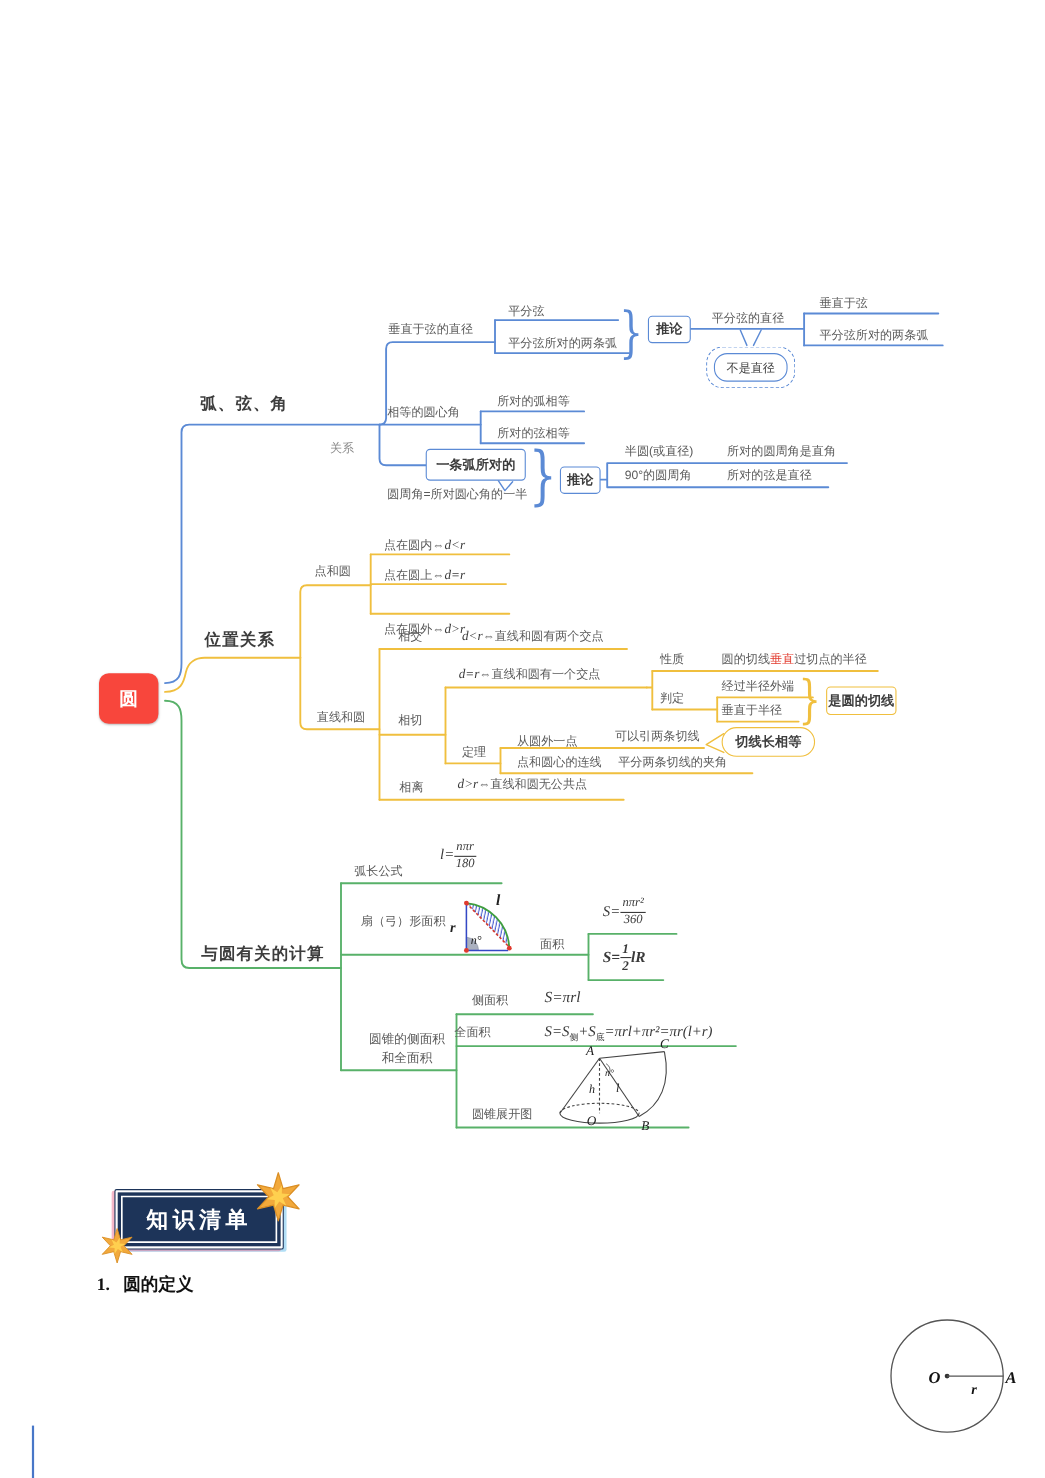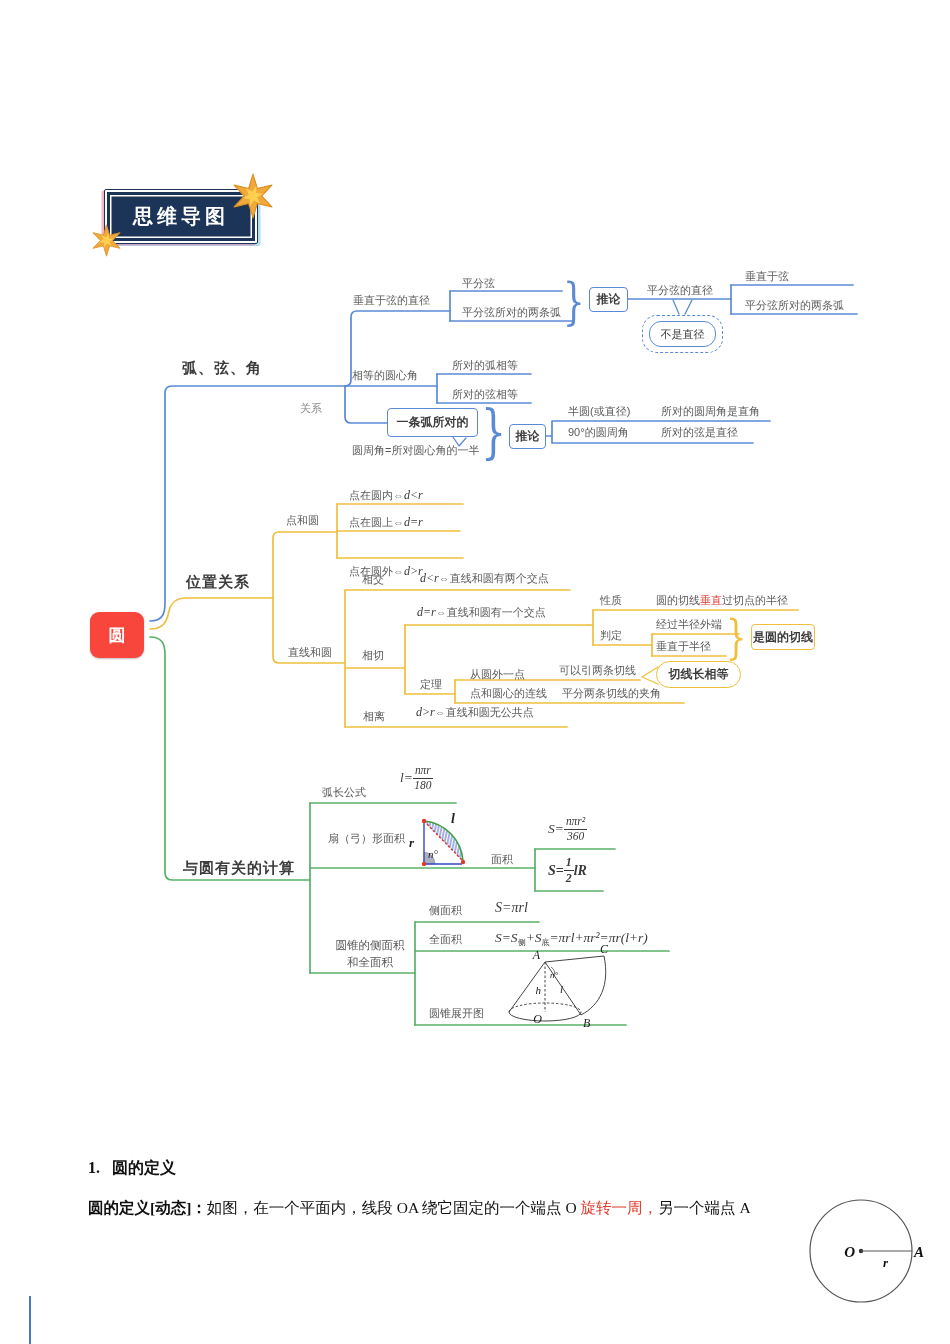--- a/index.html
+++ b/index.html
@@ -59,31 +59,20 @@
   .kn-p{position:absolute;left:88px;top:1196px;width:725px;
       font-family:"Liberation Serif",serif;font-size:15.5px;color:#111;line-height:1.5;}
   .blue-tick{position:absolute;left:29px;top:1296px;width:2px;height:48px;background:#4877c8;}
 </style>
 </head>
 <body>
 
 <div id="canvas">
 
 
-  <div class="badge" style="left:104px;top:189px;">
-    <div class="badge-inner">思维导图</div>
-    <svg class="star star-tr" viewBox="0 0 40 40">
-      <polygon points="20,1 23.75,13.5 36.45,10.5 27.5,20 36.45,29.5 23.75,26.5 20,39 16.25,26.5 3.55,29.5 12.5,20 3.55,10.5 16.25,13.5" fill="#f2a93b" stroke="#db8f25" stroke-width="1" stroke-linejoin="round"></polygon>
-      <polygon points="20,1 23.75,13.5 36.45,10.5 27.5,20 36.45,29.5 23.75,26.5 20,39 16.25,26.5 3.55,29.5 12.5,20 3.55,10.5 16.25,13.5" fill="#ffd04f" transform="translate(20,20) scale(0.5) rotate(18) translate(-20,-20)"></polygon>
-    </svg>
-    <svg class="star star-bl" viewBox="0 0 40 40">
-      <polygon points="20,1 23.75,13.5 36.45,10.5 27.5,20 36.45,29.5 23.75,26.5 20,39 16.25,26.5 3.55,29.5 12.5,20 3.55,10.5 16.25,13.5" fill="#f2a93b" stroke="#db8f25" stroke-width="1" stroke-linejoin="round"></polygon>
-      <polygon points="20,1 23.75,13.5 36.45,10.5 27.5,20 36.45,29.5 23.75,26.5 20,39 16.25,26.5 3.55,29.5 12.5,20 3.55,10.5 16.25,13.5" fill="#ffd04f" transform="translate(20,20) scale(0.5) rotate(18) translate(-20,-20)"></polygon>
-    </svg>
-  </div>
 
   <svg id="map" width="950" height="1344">
     <defs>
       <pattern id="hatch" patternUnits="userSpaceOnUse" width="3" height="3" patternTransform="rotate(12)">
         <line x1="1" y1="0" x2="1" y2="3" stroke="#4a5fd0" stroke-width="1"></line>
       </pattern>
     </defs>
 
     <path class="b" d="M150,621 C163,621 165,613 165,603 L165,393 Q165,386 172,386 L345,386"></path>
     <path class="b" d="M345,386 Q351,386 351,380 L351,317 Q351,311 357,311 L450,311"></path>
@@ -239,26 +228,34 @@
   <div class="t big" style="left:183px;top:859px;">与圆有关的计算</div>
   <div class="t" style="left:322px;top:786px;">弧长公式</div>
   <div class="t math" style="left:400px;top:765px;font-size:13.5px;"><span>l=</span><span class="frac"><span class="n">nπr</span><span class="d">180</span></span></div>
   <div class="t" style="left:328px;top:832px;">扇（弓）形面积</div>
   <div class="t" style="left:491px;top:853px;">面积</div>
   <div class="t math" style="left:548px;top:816px;font-size:13.5px;"><span>S=</span><span class="frac"><span class="n">nπr²</span><span class="d">360</span></span></div>
   <div class="t math" style="left:548px;top:857px;font-size:14px;font-weight:bold;"><span>S=</span><span class="frac"><span class="n">1</span><span class="d">2</span></span><span>lR</span></div>
   <div class="t two-line" style="left:318px;top:937px;width:104px;text-align:center;"><span>圆锥的侧面积</span><br><span>和全面积</span></div>
   <div class="t" style="left:429px;top:904px;">侧面积</div>
   <div class="t math" style="left:495px;top:900px;font-size:14px;">S=πrl</div>
-  <div class="t" style="left:429px;top:933px;">全面积</div>
+  <div class="t" style="left:413px;top:933px;">全面积</div>
   <div class="t math" style="left:495px;top:930px;font-size:13.5px;"><span>S=S</span><span class="sub">侧</span><span>+S</span><span class="sub">底</span><span>=πrl+πr²=πr(l+r)</span></div>
   <div class="t" style="left:429px;top:1007px;">圆锥展开图</div>
 
+  <div class="badge" style="left:104px;top:1081px;">
+    <div class="badge-inner">知识清单</div>
+    <svg class="star star-tr" viewBox="0 0 40 40">
+      <polygon points="20,1 23.75,13.5 36.45,10.5 27.5,20 36.45,29.5 23.75,26.5 20,39 16.25,26.5 3.55,29.5 12.5,20 3.55,10.5 16.25,13.5" fill="#f2a93b" stroke="#db8f25" stroke-width="1" stroke-linejoin="round"></polygon>
+      <polygon points="20,1 23.75,13.5 36.45,10.5 27.5,20 36.45,29.5 23.75,26.5 20,39 16.25,26.5 3.55,29.5 12.5,20 3.55,10.5 16.25,13.5" fill="#ffd04f" transform="translate(20,20) scale(0.5) rotate(18) translate(-20,-20)"></polygon>
+    </svg>
+    <svg class="star star-bl" viewBox="0 0 40 40">
+      <polygon points="20,1 23.75,13.5 36.45,10.5 27.5,20 36.45,29.5 23.75,26.5 20,39 16.25,26.5 3.55,29.5 12.5,20 3.55,10.5 16.25,13.5" fill="#f2a93b" stroke="#db8f25" stroke-width="1" stroke-linejoin="round"></polygon>
+      <polygon points="20,1 23.75,13.5 36.45,10.5 27.5,20 36.45,29.5 23.75,26.5 20,39 16.25,26.5 3.55,29.5 12.5,20 3.55,10.5 16.25,13.5" fill="#ffd04f" transform="translate(20,20) scale(0.5) rotate(18) translate(-20,-20)"></polygon>
+    </svg>
+  </div>
 
   <div class="kn-h">
     <span>1.</span><span class="gap">圆的定义</span>
   </div>
-  <div class="kn-p">
-    <b>圆的定义[动态]：</b><span>如图，在一个平面内，线段 OA 绕它固定的一个端点 O </span><span class="red">旋转一周，</span><span>另一个端点 A</span>
-  </div>
 
   <div class="blue-tick"></div>
 </div>
 
 </body></html>

